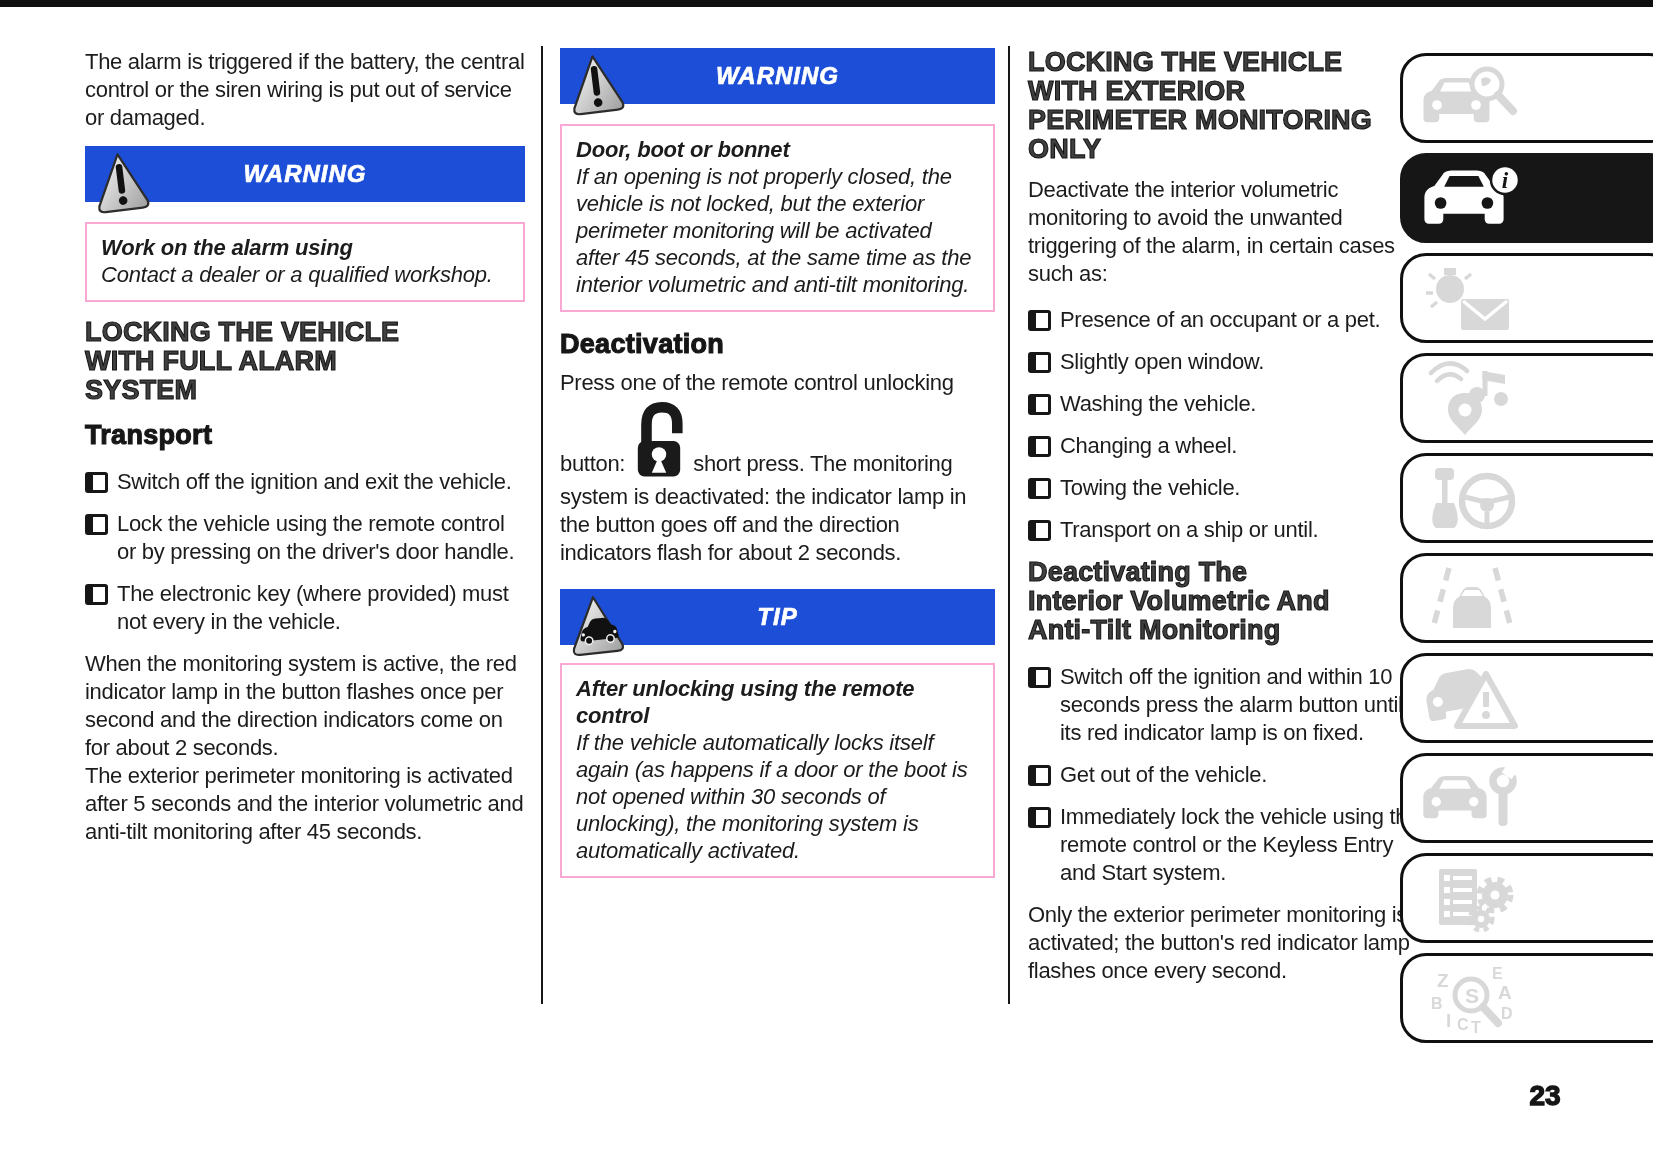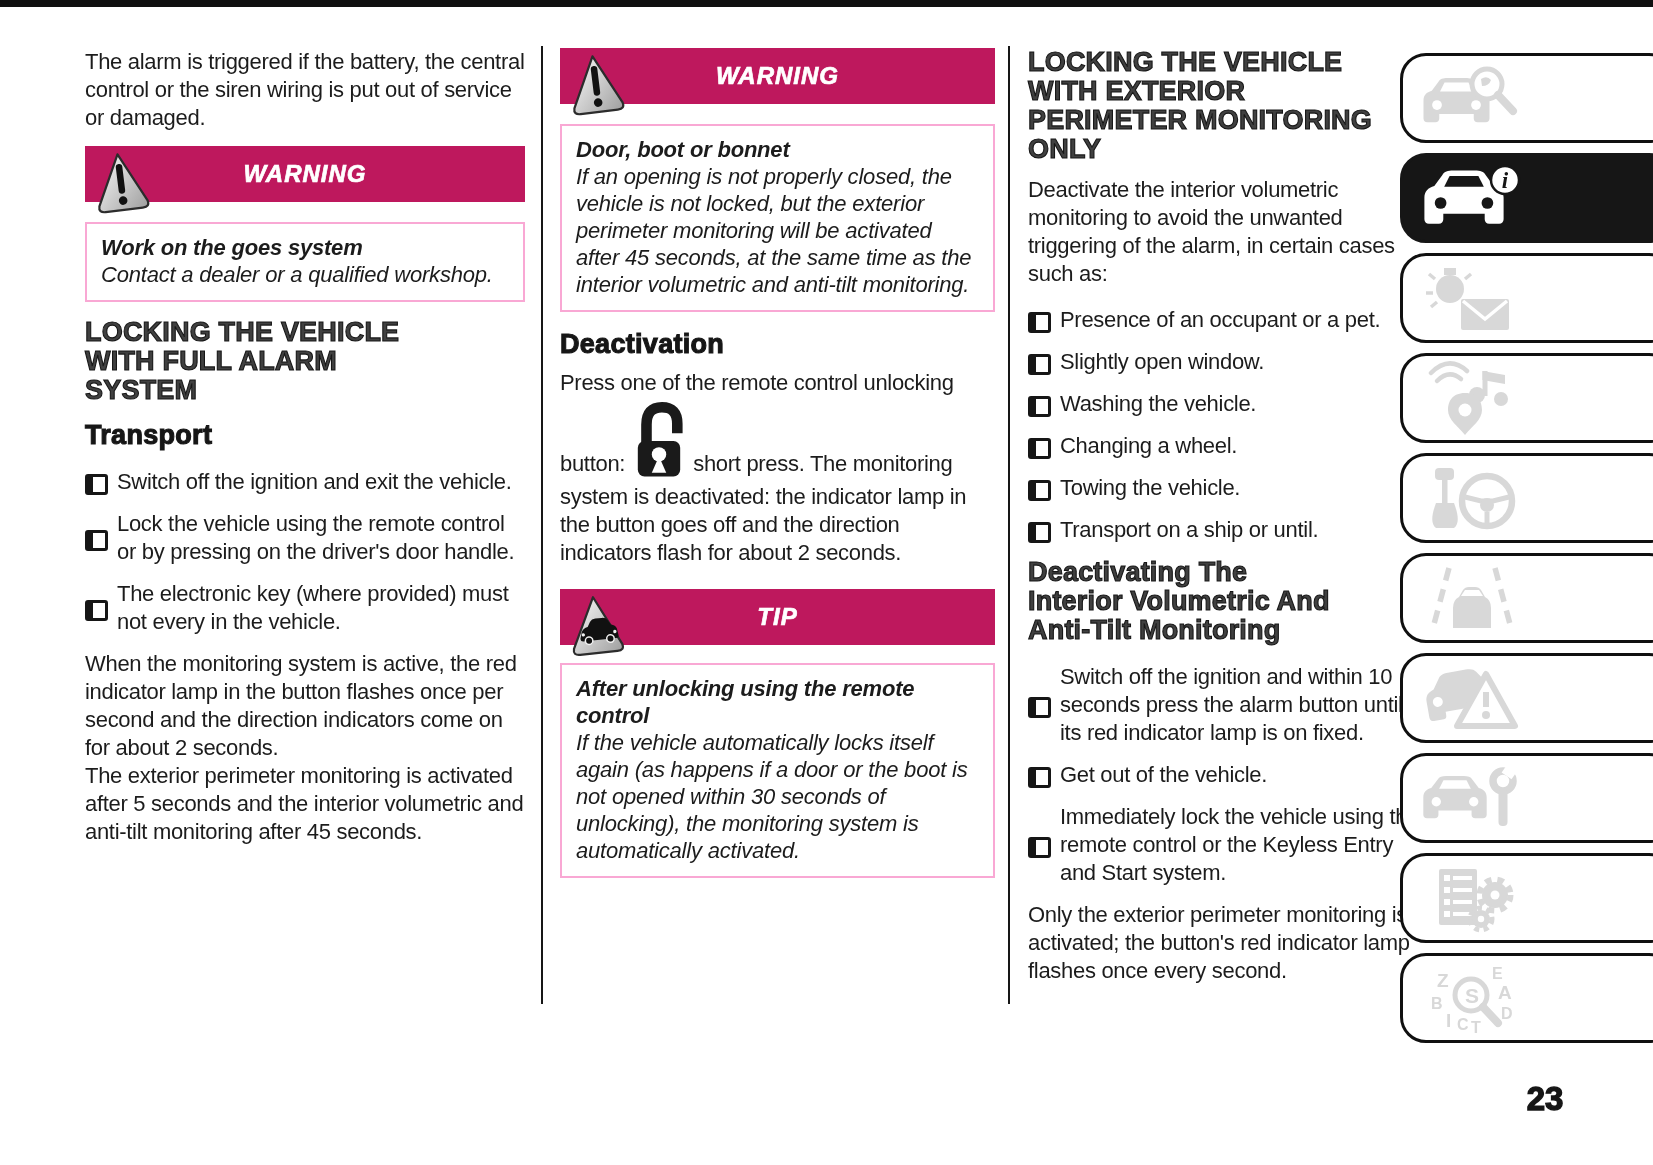--- a/index.html
+++ b/index.html
@@ -17,47 +17,47 @@
 
   .body{font-size:22px;line-height:28px;letter-spacing:-0.3px;margin:0;}
   .pre{white-space:pre-line;}
 
   .heading{font-size:27px;line-height:29px;font-weight:700;letter-spacing:0.2px;
            -webkit-text-stroke:1.1px #161616;color:#404040;margin:0;white-space:pre-line;}
   .subheading{font-size:27px;line-height:29px;font-weight:700;letter-spacing:0.3px;
            -webkit-text-stroke:1.1px #161616;color:#161616;margin:0;}
 
   
-  .banner{position:relative;height:56px;background:#be185d;display:flex;align-items:center;margin:0 0 20px 0;}
+  .banner{position:relative;height:56px;background:#1d4ed8;display:flex;align-items:center;margin:0 0 20px 0;}
   .banner-label{flex:1;text-align:center;color:#fff;font-weight:700;font-style:italic;
                 font-size:24px;letter-spacing:1px;-webkit-text-stroke:0.7px #fff;}
   .tri-icon{position:absolute;left:8px;top:4px;overflow:visible;}
 
   
   .note-box{border:2px solid #f9a8d4;padding:10px 14px 12px 14px;margin:0 0 16px 0;}
   .note-title{font-size:22px;line-height:27px;font-weight:700;font-style:italic;letter-spacing:-0.2px;}
   .note-body{font-size:22px;line-height:27px;font-style:italic;letter-spacing:-0.2px;white-space:pre-line;}
 
   
   .bullets{margin:0 0 6px 0;}
-  .bullet{display:flex;align-items:center;margin:0 0 14px 0;}
+  .bullet{display:flex;align-items:flex-start;margin:0 0 14px 0;}
   .chk{display:inline-block;flex:none;width:12px;height:15px;margin:4px 9px 0 0;
        border:3.5px solid #161616;border-left-width:8px;border-radius:3px;}
   .bullet-text{font-size:22px;line-height:28px;letter-spacing:-0.3px;}
 
   .lock-icon{vertical-align:-12px;margin:0 8px;}
 
   
   .sb-btn{position:absolute;left:1400px;width:275px;height:90px;background:#fff;
           border:3px solid #101010;border-radius:26px;box-sizing:border-box;}
   .sb-btn.active{background:#161616;border-color:#161616;}
   .sb-btn svg{position:absolute;left:16px;top:50%;transform:translateY(-50%);}
 
   .page-number{position:absolute;left:1505px;top:1080px;width:80px;text-align:center;
-               font-size:33px;font-weight:700;-webkit-text-stroke:1.4px #161616;color:#161616;}
+               font-size:28px;font-weight:700;-webkit-text-stroke:1.4px #161616;color:#161616;}
 </style>
 </head>
 <body>
 
 <div class="page">
   <div class="topbar"></div>
 
   <div class="col col1">
     <p class="body" style="margin-bottom:14px">The alarm is triggered if the battery, the central control or the siren wiring is put out of service or damaged.</p>
 
@@ -72,21 +72,21 @@
         <g transform="rotate(-7 30 34)">
           <path d="M30,3 L56,56 Q58,63 50,63 L10,63 Q2,63 4,56 Z" fill="url(#g1)" stroke="#2c2c2c" stroke-width="2.4" stroke-linejoin="round"></path>
           <line x1="30" y1="17" x2="30" y2="42" stroke="#111" stroke-width="7" stroke-linecap="round"></line>
           <circle cx="30" cy="53" r="4.6" fill="#111"></circle>
         </g>
       </svg>
       <span class="banner-label">WARNING</span>
     </div>
 
     <div class="note-box">
-      <div class="note-title">Work on the goes system</div>
+      <div class="note-title">Work on the alarm using</div>
       <div class="note-body">Contact a dealer or a qualified workshop.</div>
     </div>
 
     <h2 class="heading" style="margin-bottom:16px">LOCKING THE VEHICLE
 WITH FULL ALARM
 SYSTEM</h2>
     <h3 class="subheading" style="margin-bottom:18px">Transport</h3>
 
     <div class="bullets">
         <div class="bullet">

